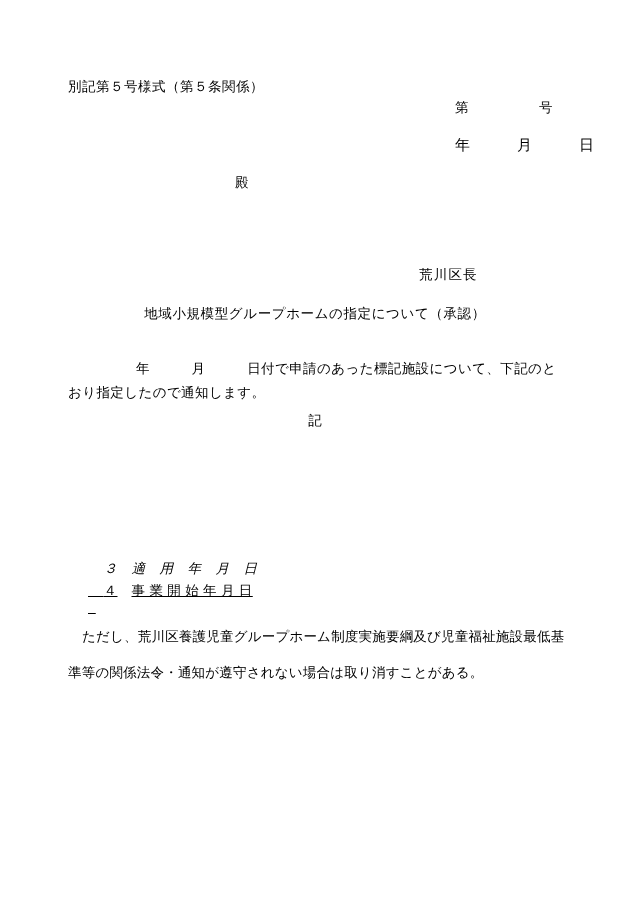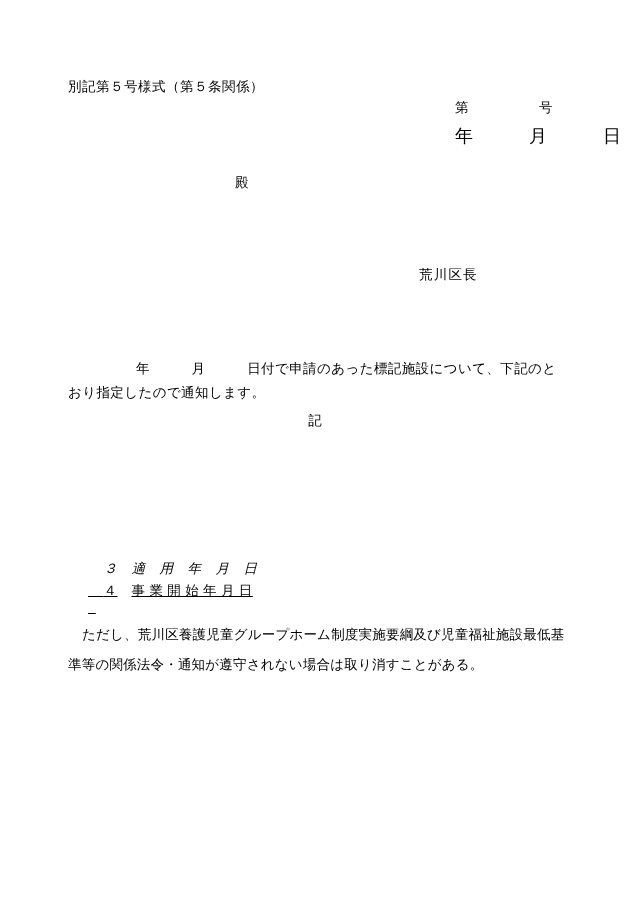--- a/index.html
+++ b/index.html
@@ -32,22 +32,22 @@
     letter-spacing: 0.5px;
   }
   .doc-number {
     left: 455px;
     top: 99px;
     font-size: 13.5px;
     letter-spacing: 0.5px;
   }
   .doc-date {
     left: 455px;
-    top: 124px;
-    font-size: 18px;
+    top: 136px;
+    font-size: 15px;
     letter-spacing: 0.5px;
   }
   .addressee {
     left: 235px;
     top: 174px;
     font-size: 13.5px;
     letter-spacing: 0.5px;
   }
   .issuer {
     left: 419px;
@@ -89,41 +89,43 @@
   .item-1 { top: 452px; }
   .item-2 { top: 490px; }
   .item-3 { top: 544px; font-style: italic; }
   .item-4 { top: 566px; text-decoration: underline; }
   .item .num { margin-right: 14px; }
   .note {
     left: 68px;
     top: 620px;
     width: 500px;
     font-size: 13.5px;
-    line-height: 30px;
+    line-height: 36px;
     letter-spacing: 0.2px;
     white-space: normal;
     text-indent: 14px;
+    font-family: Liberation Mono, monospace;
   }
 </style>
 </head>
 <body>
 
 <div class="page">
 
   <div class="abs form-id">別記第５号様式（第５条関係）</div>
 
   <div class="abs doc-number">第　　　　　号</div>
 
   <div class="abs doc-date">年　　　月　　　日</div>
 
   <div class="abs addressee">殿</div>
 
   <div class="abs issuer">荒川区長</div>
 
+  <div class="abs title">地域小規模型グループホームの指定について（承認）</div>
 
   <div class="abs body-para">年　　　月　　　日付で申請のあった標記施設について、下記のとおり指定したので通知します。</div>
 
   <div class="abs ki-mark">記</div>
 
 
 
   <div class="abs item item-3">
     <span class="num">３</span><span>適　用　年　月　日</span>
   </div>

